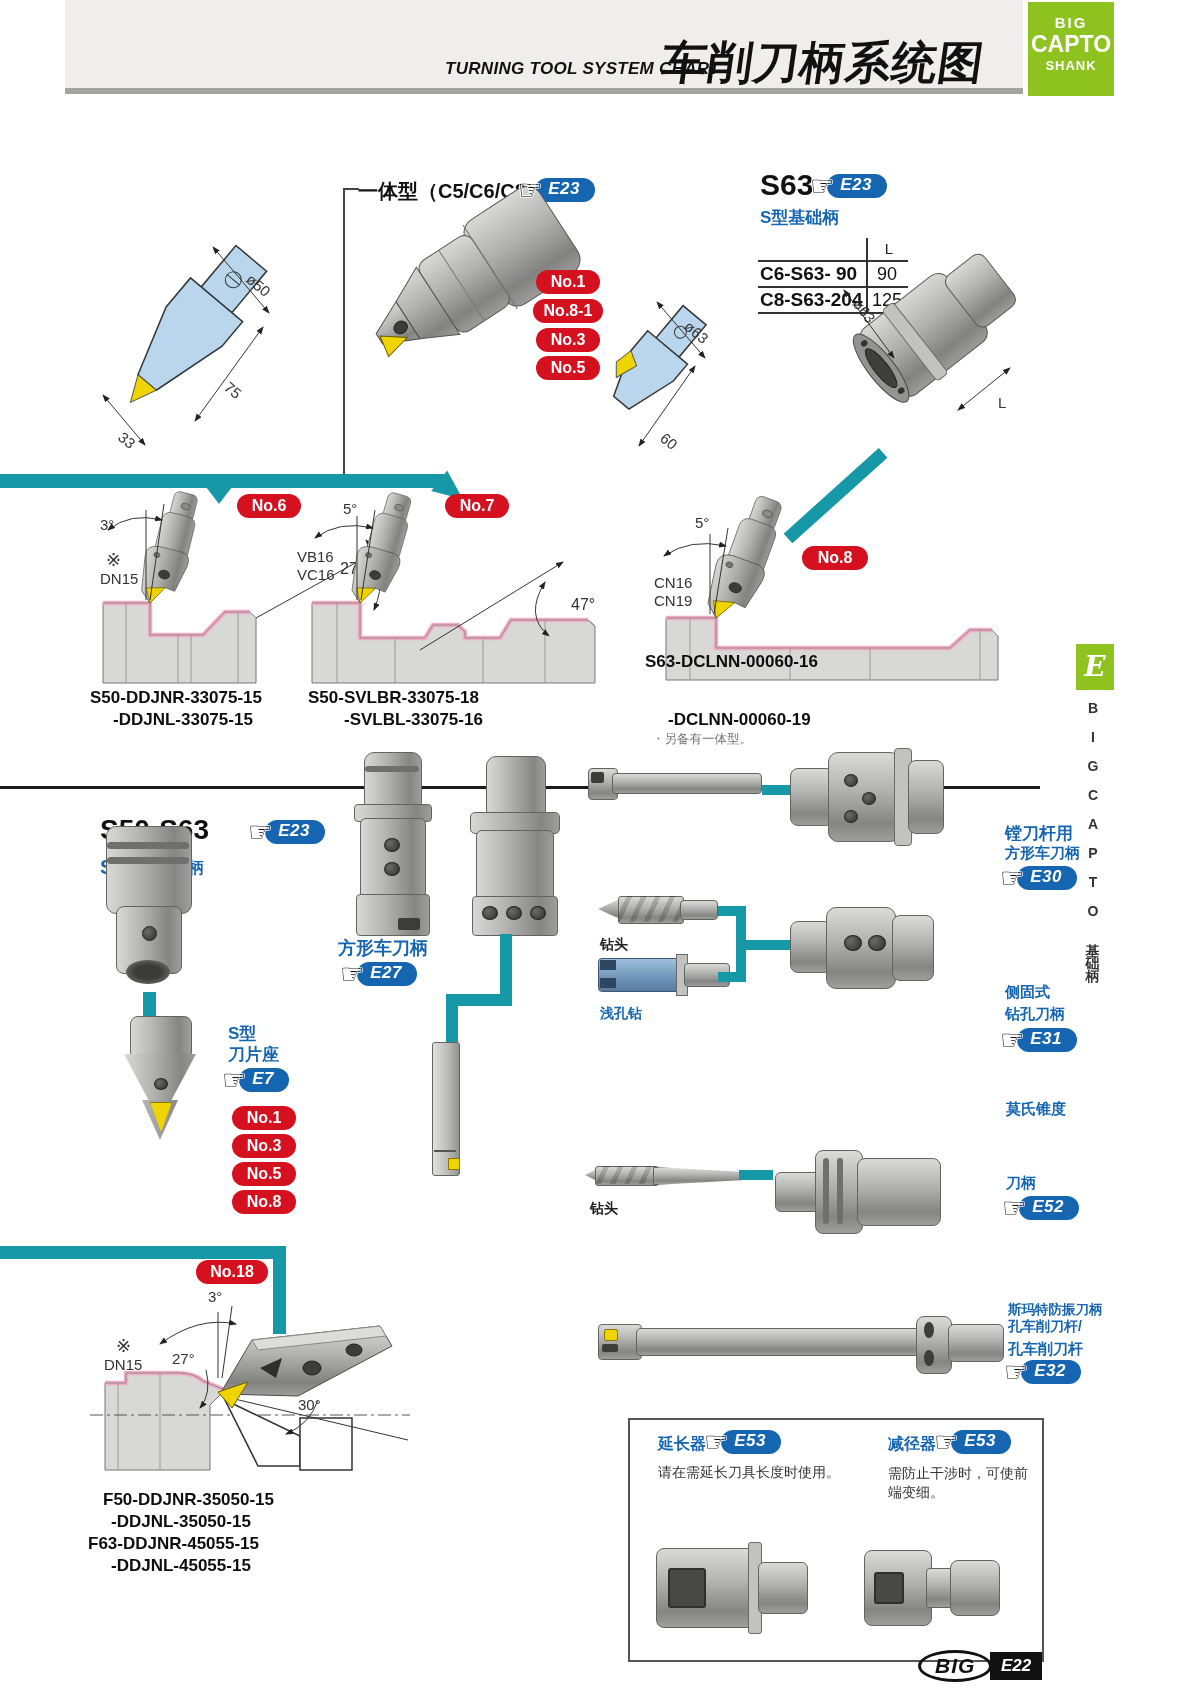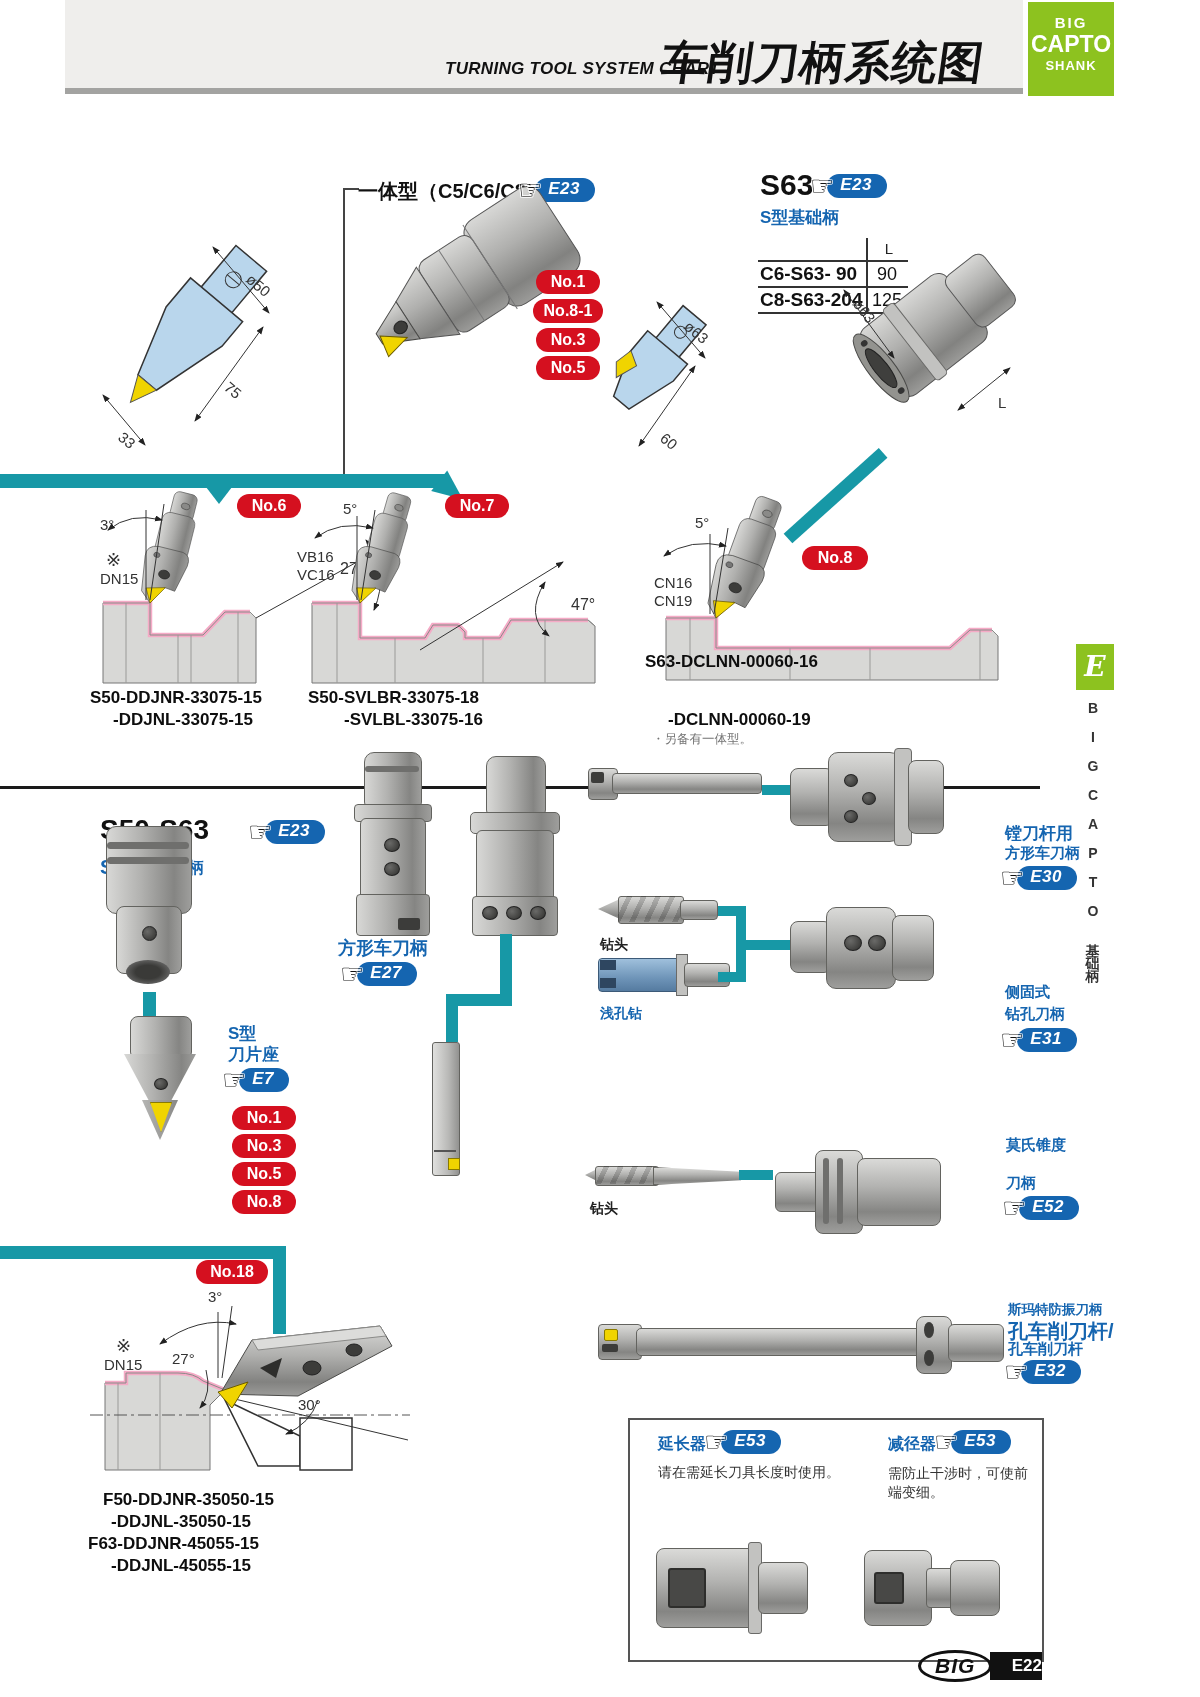--- a/index.html
+++ b/index.html
@@ -362,39 +362,39 @@
   </div>
   <div class="abs" style="left:590px;top:1200px;font-size:14px;color:#222;font-weight:bold">钻头</div>
   <div class="teal" style="left:739px;top:1170px;width:34px;height:10px"></div>
   <div class="abs" style="left:775px;top:1146px;width:164px;height:90px">
     <div class="mh" style="left:0;top:26px;width:44px;height:38px;border-radius:6px"></div>
     <div class="mh" style="left:40px;top:4px;width:46px;height:82px;border-radius:8px"></div>
     <div class="abs" style="left:48px;top:12px;width:6px;height:66px;background:#6f6f6d;border-radius:3px"></div>
     <div class="abs" style="left:62px;top:12px;width:6px;height:66px;background:#6f6f6d;border-radius:3px"></div>
     <div class="mh" style="left:82px;top:12px;width:82px;height:66px;border-radius:8px"></div>
   </div>
-  <div class="bl" style="left:1006px;top:1136px;font-size:15px">莫氏锥度</div>
+  <div class="bl" style="left:1006px;top:1100px;font-size:15px">莫氏锥度</div>
   <div class="bl" style="left:1006px;top:1174px;font-size:15px">刀柄</div>
   <div class="ref" style="left:1002px;top:1194px">
     <span class="hand">☞</span>
     <span class="pillb">E52</span>
   </div>
 
   <div class="abs" style="left:598px;top:1312px;width:406px;height:64px">
     <div class="mh" style="left:0;top:12px;width:42px;height:34px;border-radius:4px"></div>
     <div class="abs" style="left:6px;top:17px;width:12px;height:10px;background:#f0d400;border:1px solid #8a7a00;border-radius:2px"></div>
     <div class="abs" style="left:4px;top:32px;width:16px;height:8px;background:#3c3c3a;border-radius:2px"></div>
     <div class="mh" style="left:38px;top:16px;width:284px;height:26px;border-radius:5px"></div>
     <div class="mh" style="left:318px;top:4px;width:34px;height:56px;border-radius:8px"></div>
     <div class="abs" style="left:326px;top:10px;width:10px;height:16px;background:#3c3c3a;border-radius:50%"></div>
     <div class="abs" style="left:326px;top:38px;width:10px;height:16px;background:#3c3c3a;border-radius:50%"></div>
     <div class="mh" style="left:350px;top:12px;width:54px;height:36px;border-radius:6px"></div>
   </div>
   <div class="bl" style="left:1008px;top:1301px;font-size:13.5px">斯玛特防振刀柄</div>
-  <div class="bl" style="left:1008px;top:1318px;font-size:20px">孔车削刀杆/</div>
+  <div class="bl" style="left:1008px;top:1318px;font-size:14px">孔车削刀杆/</div>
   <div class="bl" style="left:1008px;top:1340px;font-size:15px">孔车削刀杆</div>
   <div class="ref" style="left:1004px;top:1358px">
     <span class="hand">☞</span>
     <span class="pillb">E32</span>
   </div>
 
   <div class="teal" style="left:0;top:1246px;width:286px;height:13px"></div>
   <div class="teal" style="left:273px;top:1246px;width:13px;height:88px"></div>
   <div class="pillr" style="left:196px;top:1260px;width:72px">No.18</div>
   <svg class="dia" style="left:60px;top:1288px" width="360" height="210">
@@ -456,15 +456,15 @@
   </div>
 
   <div class="abs" style="left:1076px;top:644px;width:38px;height:46px;background:#8dc21f;color:#fff;text-align:center">
     <span style="font-family:'DejaVu Serif','Liberation Serif',serif;font-style:italic;font-weight:bold;font-size:28px;line-height:46px">E</span>
   </div>
   <div class="vtext" style="left:1084px;top:700px;height:420px">BIGCAPTO基础柄</div>
 
   <div class="abs" style="left:918px;top:1650px;height:30px">
     <span style="display:inline-block;border:3px solid #111;border-radius:50%;padding:0 14px;font-style:italic;font-weight:900;font-size:21px;line-height:26px;letter-spacing:1px">BIG</span>
   </div>
-  <div class="abs" style="left:990px;top:1652px;width:52px;height:28px;background:#111;color:#fff;font-weight:bold;font-size:17px;text-align:right;line-height:28px">E22</div>
+  <div class="abs" style="left:990px;top:1652px;width:52px;height:28px;background:#111;color:#fff;font-weight:bold;font-style:italic;font-size:17px;text-align:center;line-height:28px">E22</div>
 
 </div>
 
 </body></html>

